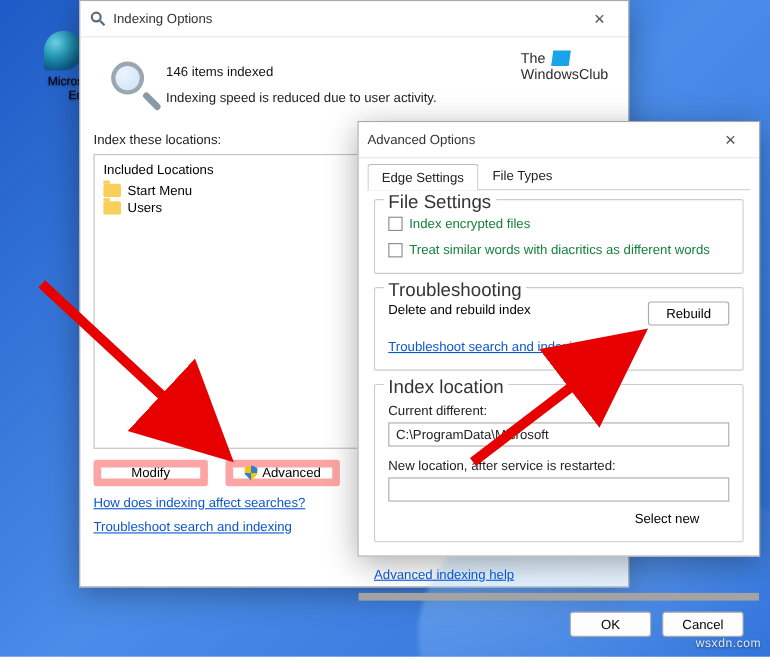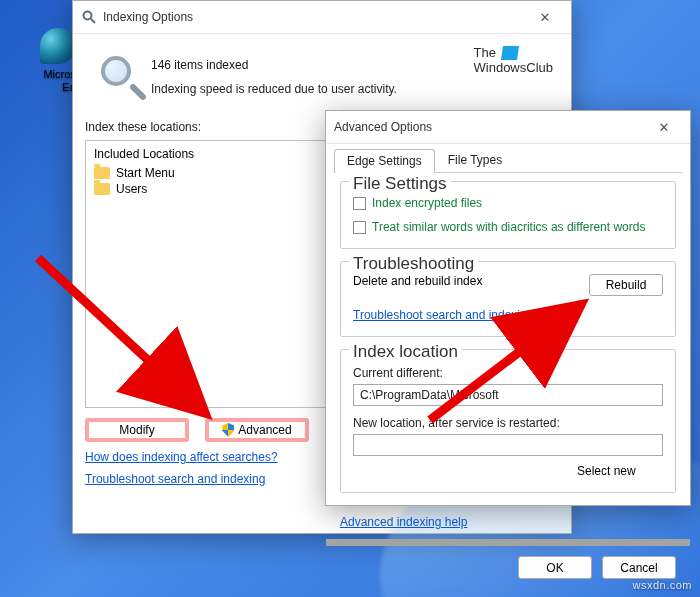--- a/index.html
+++ b/index.html
@@ -32,21 +32,21 @@
     .brand .flag { display:inline-block; width:16px; height:14px; background:#1aa3e8; transform:skewX(-8deg); vertical-align:top; margin-left:6px; }
 
     .section-label { font-size:12px; color:#222; margin:4px 0 6px; }
     .locations-box { border:1px solid #c0c0c0; height:268px; background:#fff; padding:6px 8px; }
     .loc-header { font-size:12px; color:#000; margin-bottom:4px; }
     .loc-item { display:flex; align-items:center; font-size:12px; color:#000; padding:1px 0; }
     .folder-ico { width:16px; height:12px; background:#f7cf5a; border-radius:2px 2px 1px 1px; margin-right:6px; position:relative; }
     .folder-ico::before { content:""; position:absolute; top:-3px; left:0; width:6px; height:3px; background:#f7cf5a; border-radius:1px 1px 0 0; }
 
     .btn-row { margin-top:10px; display:flex; gap:16px; }
-    .winbtn { min-width:104px; height:24px; background:#fff; border:4px solid #fca5a5; border-radius:3px; font-size:12px; display:flex; align-items:center; justify-content:center; gap:4px; padding:0 10px; cursor:default; }
+    .winbtn { min-width:104px; height:24px; background:#fff; border:7px solid #fca5a5; border-radius:3px; font-size:12px; display:flex; align-items:center; justify-content:center; gap:4px; padding:0 10px; cursor:default; }
     .winbtn.shield .shd { width:12px; height:14px; background:conic-gradient(#2a7fd8 0 25%, #f6c400 0 50%, #2a7fd8 0 75%, #f6c400 0); clip-path:polygon(50% 0,100% 18%,100% 55%,50% 100%,0 55%,0 18%); }
 
     .linkrow { margin-top:8px; }
     .linkrow a, .linklike { color:#0b57d0; font-size:12px; text-decoration:underline; cursor:default; display:inline-block; }
 
     .win-advanced .tabs { display:flex; border-bottom:1px solid #ccc; margin:4px 8px 0; }
     .tab { padding:4px 12px 5px; font-size:12px; color:#222; border:1px solid transparent; border-bottom:none; cursor:default; }
     .tab.active { border-color:#bbb; background:#fff; border-radius:3px 3px 0 0; position:relative; top:1px; }
 
     .adv-body { padding:8px 14px 10px; }

